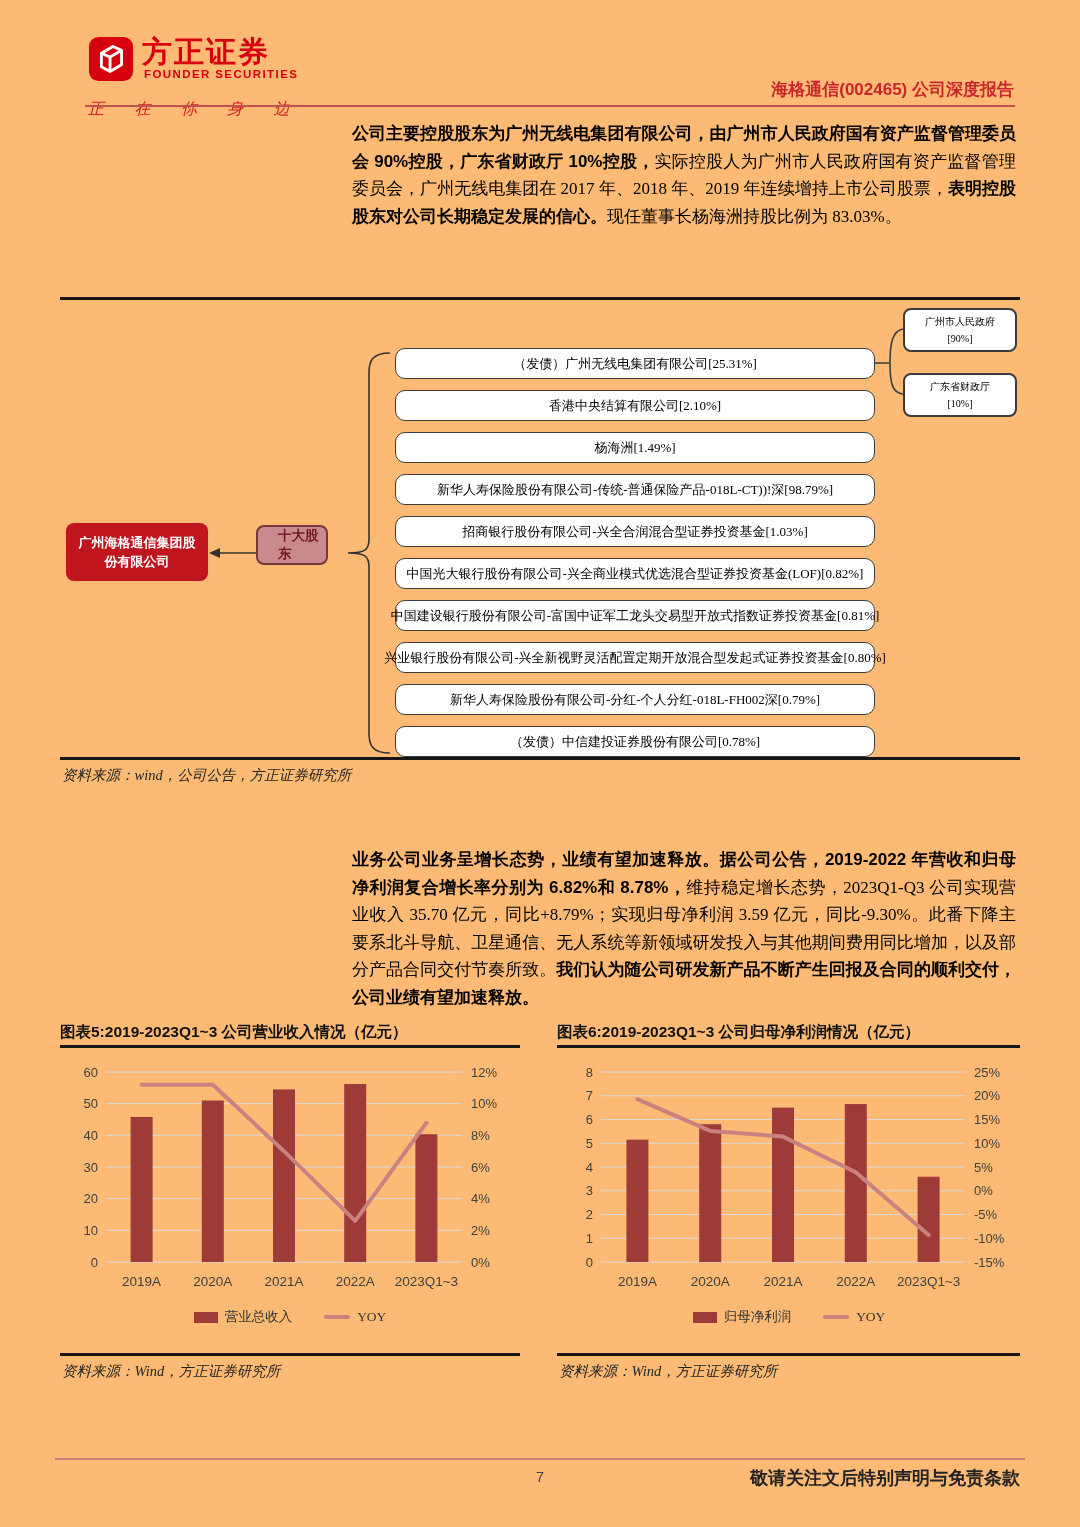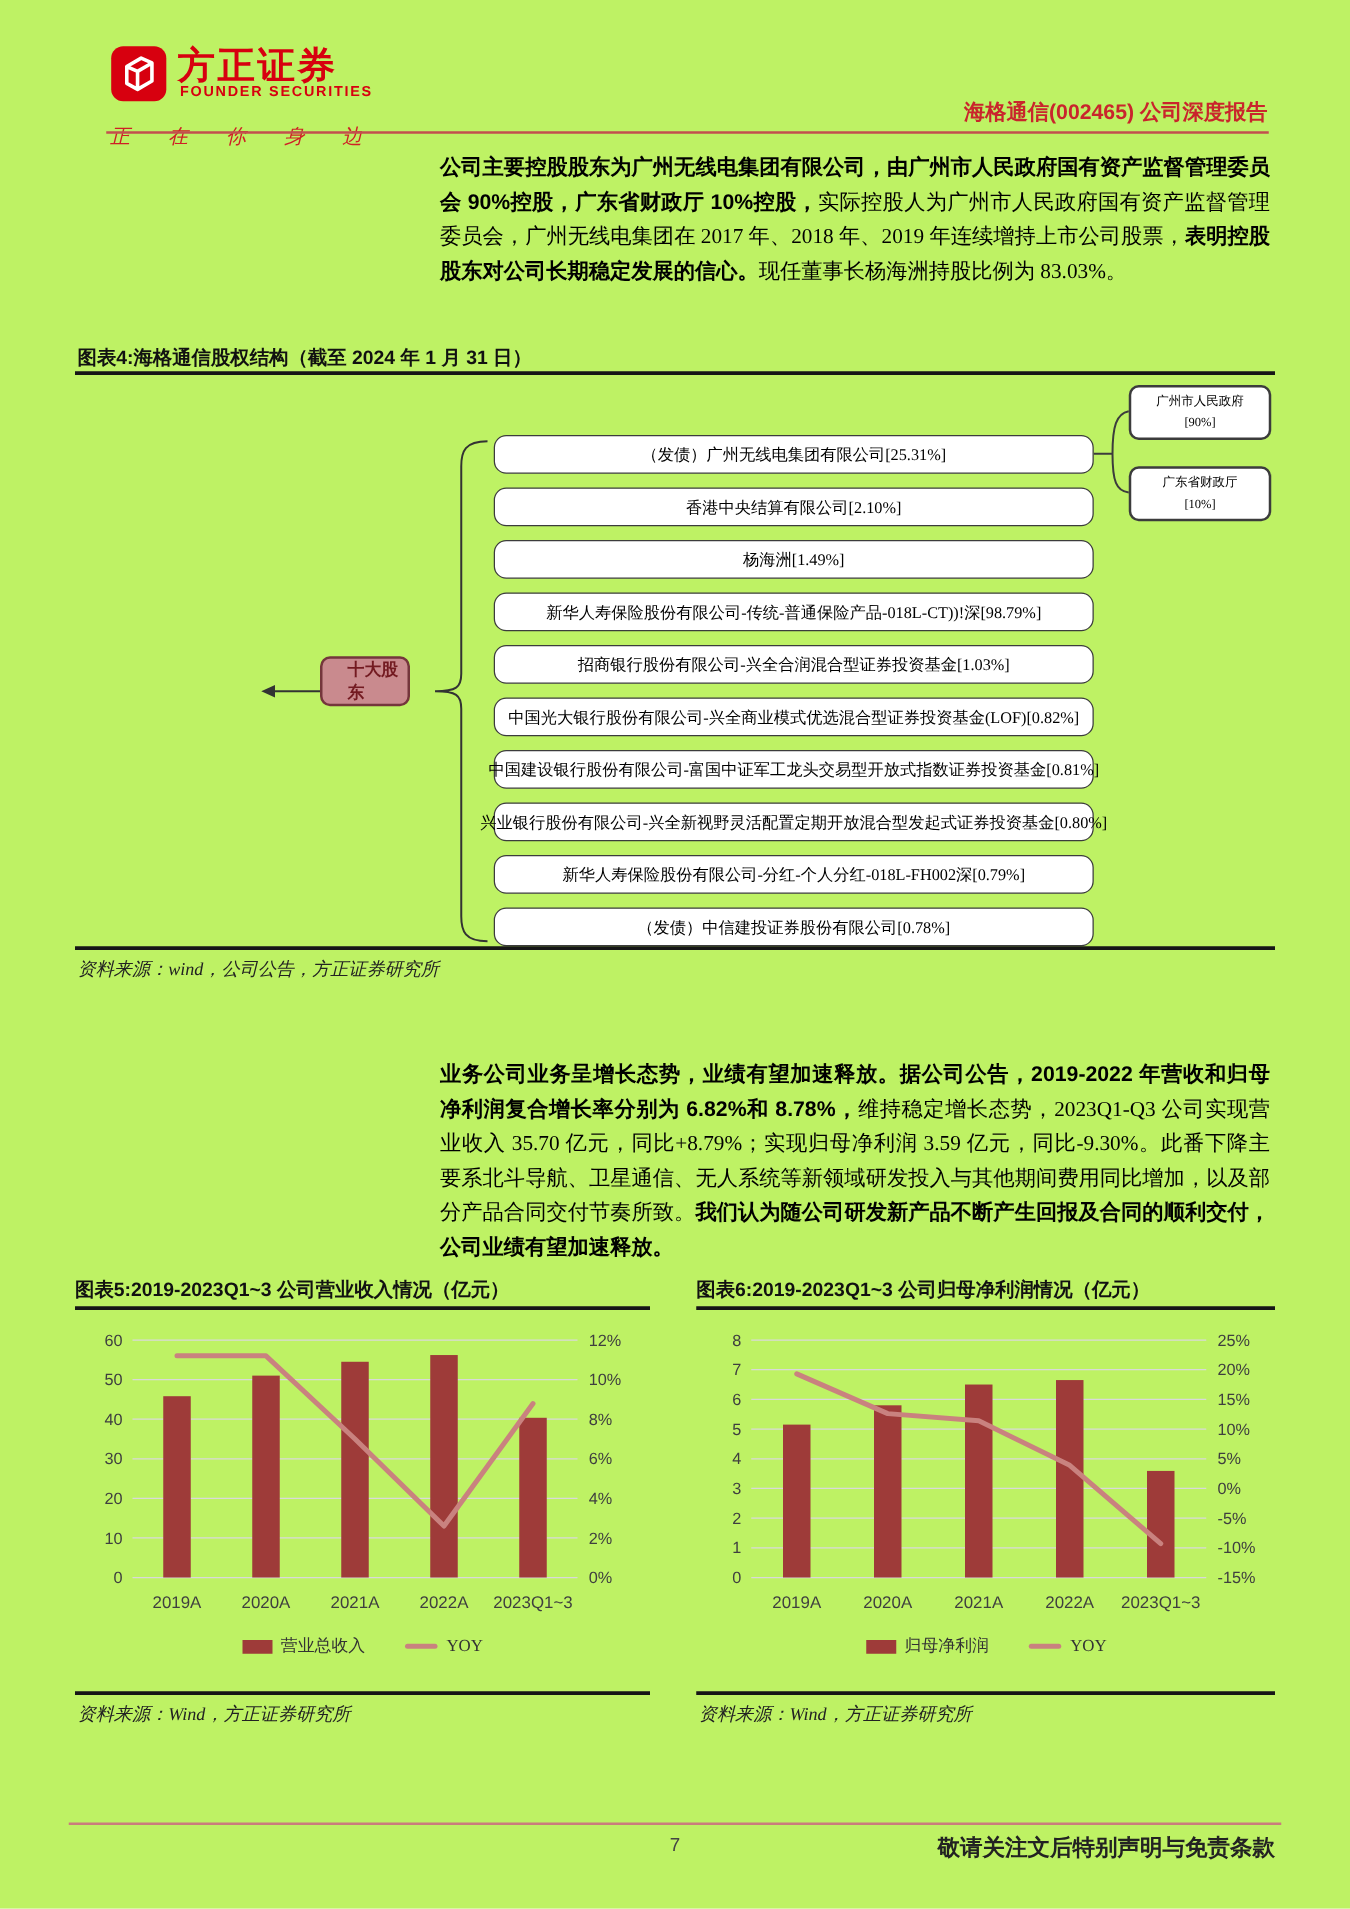--- a/index.html
+++ b/index.html
@@ -1,16 +1,16 @@
 <!DOCTYPE html>
 <html><head>
 <meta charset="utf-8">
 <style>
   html,body{margin:0;padding:0;background:#ffffff;}
-  .page{position:relative;width:1080px;height:1527px;background:#bef264;overflow:hidden;
+  .page{position:relative;width:1080px;height:1527px;background:#fdba74;overflow:hidden;
         font-family:"Liberation Sans","DejaVu Sans",sans-serif;color:#000;}
   
   .logo-icon{position:absolute;left:88px;top:36px;width:46px;height:46px;}
   .logo-cn{position:absolute;left:142px;top:32px;font-size:30px;font-weight:700;color:#d7000f;letter-spacing:2px;}
   .logo-en{position:absolute;left:144px;top:68px;font-size:11.5px;font-weight:700;color:#d7000f;letter-spacing:1.4px;}
   .slogan{position:absolute;left:88px;top:99px;font-size:16px;color:#cf1f25;letter-spacing:13px;font-weight:500;font-style:italic;}
   .report-title{position:absolute;right:66px;top:78px;font-size:17px;font-weight:700;color:#c9252c;}
   .header-rule{position:absolute;left:85px;top:105px;width:930px;height:2px;background:#c2504e;}
   
   .rule-dark{position:absolute;height:3px;background:#161616;}
@@ -64,33 +64,33 @@
     </svg>
   </span>
   <div class="logo-cn">方正证券</div>
   <div class="logo-en">FOUNDER SECURITIES</div>
   <div class="slogan">正 在 你 身 边</div>
   <div class="report-title">海格通信(002465) 公司深度报告</div>
   <div class="header-rule"></div>
 
   <p class="body-par" id="intro-paragraph" style="top:120px"><span class="seg-bold">公司主要控股股东为广州无线电集团有限公司，由广州市人民政府国有资产监督管理委员会 90%控股，广东省财政厅 10%控股，</span><span class="seg-normal">实际控股人为广州市人民政府国有资产监督管理委员会，广州无线电集团在 2017 年、2018 年、2019 年连续增持上市公司股票，</span><span class="seg-bold">表明控股股东对公司长期稳定发展的信心。</span><span class="seg-normal">现任董事长杨海洲持股比例为 83.03%。</span></p>
 
-  <div class="fig-title" style="left:62px;top:276px">图表4:海格通信股权结构（截至 2024 年 1 月 31 日）</div>
   <div class="rule-dark" style="left:60px;top:297px;width:960px"></div>
 
   <div class="diagram">
     <svg width="1080" height="455">
 
       <line x1="256" y1="248" x2="218" y2="248" stroke="#333" stroke-width="1.6"></line>
       <polygon points="209,248 220,243 220,253" fill="#333"></polygon>
 
       <path d="M390,48 C372,48 369,56 369,68 L369,234 C369,245 365,248 348,248 C365,248 369,251 369,262 L369,428 C369,440 372,448 390,448" stroke="#333" stroke-width="1.6" fill="none"></path>
 
       <path d="M875,58 L890,58 M890,58 C890,36 893,26 903,24 M890,58 C890,80 893,88 903,89" stroke="#3c3c3c" stroke-width="1.6" fill="none"></path>
     </svg>
+    <div class="company-box">广州海格通信集团股份有限公司</div>
     <div class="hub-box">十大股东</div>
     <div class="gov-box gov1">
       <div>广州市人民政府</div>
       <div>[90%]</div>
     </div>
     <div class="gov-box gov2">
       <div>广东省财政厅</div>
       <div>[10%]</div>
     </div>
     <div id="shareholder-column">

